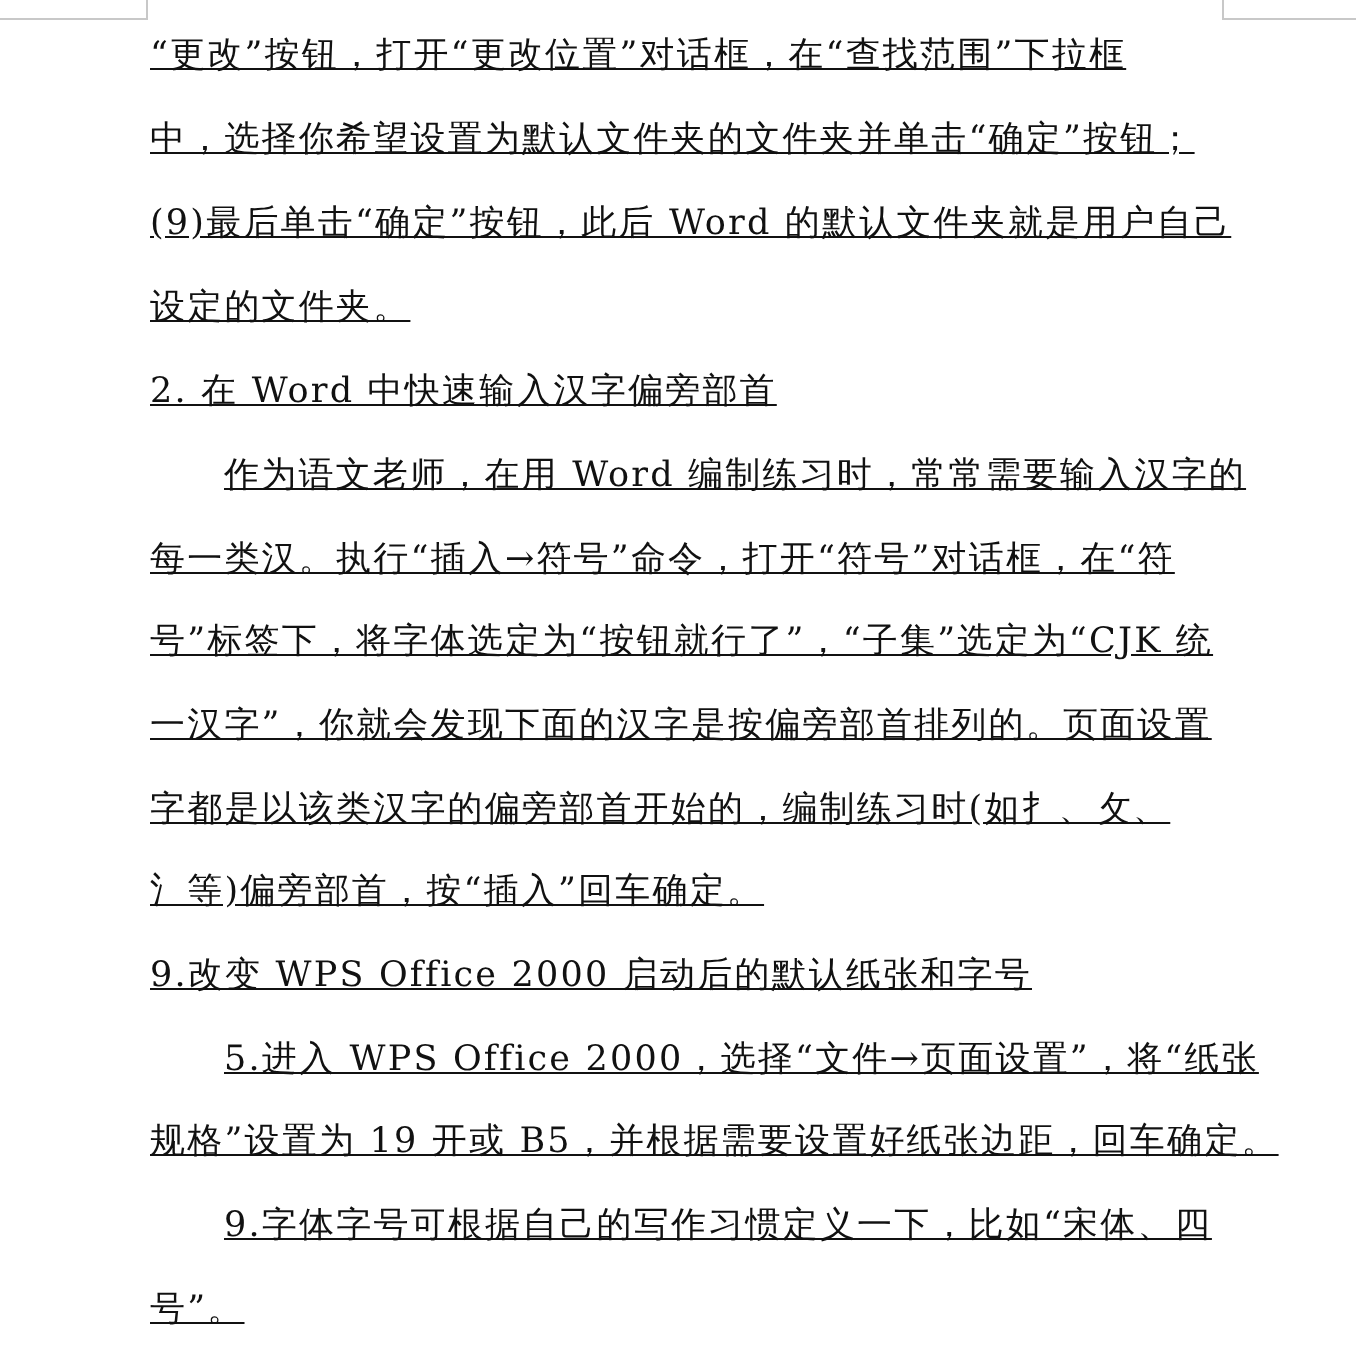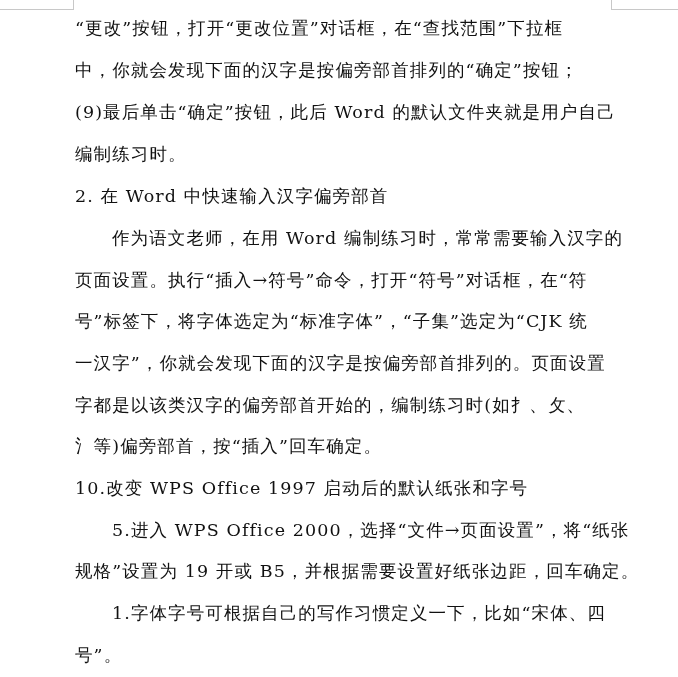--- a/index.html
+++ b/index.html
@@ -43,41 +43,42 @@
       top: 12px;
       width: 540px;
     }
     .line {
       position: absolute;
       left: 0;
       white-space: nowrap;
       font-size: 17.5px;
       line-height: 24px;
       letter-spacing: 1.1px;
+      text-decoration: underline;
     }
     .line.indent {
       left: 37px;
     }
   </style>
 </head>
 <body>
 
 <div class="crop-mark crop-tl"></div>
 <div class="crop-mark crop-tr"></div>
 
 <div class="page">
   <div class="line" style="top:4px">“更改”按钮，打开“更改位置”对话框，在“查找范围”下拉框</div>
-  <div class="line" style="top:46px">中，你就会发现下面的汉字是按偏旁部首排列的“确定”按钮；</div>
+  <div class="line" style="top:46px">中，选择你希望设置为默认文件夹的文件夹并单击“确定”按钮；</div>
   <div class="line" style="top:88px">(9)最后单击“确定”按钮，此后 Word 的默认文件夹就是用户自己</div>
-  <div class="line" style="top:130px">编制练习时。</div>
+  <div class="line" style="top:130px">设定的文件夹。</div>
   <div class="line" style="top:172px">2. 在 Word 中快速输入汉字偏旁部首</div>
   <div class="line indent" style="top:214px">作为语文老师，在用 Word 编制练习时，常常需要输入汉字的</div>
-  <div class="line" style="top:256px">页面设置。执行“插入→符号”命令，打开“符号”对话框，在“符</div>
-  <div class="line" style="top:297px">号”标签下，将字体选定为“标准字体”，“子集”选定为“CJK 统</div>
+  <div class="line" style="top:256px">每一类汉。执行“插入→符号”命令，打开“符号”对话框，在“符</div>
+  <div class="line" style="top:297px">号”标签下，将字体选定为“按钮就行了”，“子集”选定为“CJK 统</div>
   <div class="line" style="top:339px">一汉字”，你就会发现下面的汉字是按偏旁部首排列的。页面设置</div>
   <div class="line" style="top:381px">字都是以该类汉字的偏旁部首开始的，编制练习时(如扌、攵、</div>
   <div class="line" style="top:422px">氵等)偏旁部首，按“插入”回车确定。</div>
-  <div class="line" style="top:464px">10.改变 WPS Office 1997 启动后的默认纸张和字号</div>
+  <div class="line" style="top:464px">9.改变 WPS Office 2000 启动后的默认纸张和字号</div>
   <div class="line indent" style="top:506px">5.进入 WPS Office 2000，选择“文件→页面设置”，将“纸张</div>
   <div class="line" style="top:547px">规格”设置为 19 开或 B5，并根据需要设置好纸张边距，回车确定。</div>
-  <div class="line indent" style="top:589px">1.字体字号可根据自己的写作习惯定义一下，比如“宋体、四</div>
+  <div class="line indent" style="top:589px">9.字体字号可根据自己的写作习惯定义一下，比如“宋体、四</div>
   <div class="line" style="top:631px">号”。</div>
 </div>
 
 </body></html>

